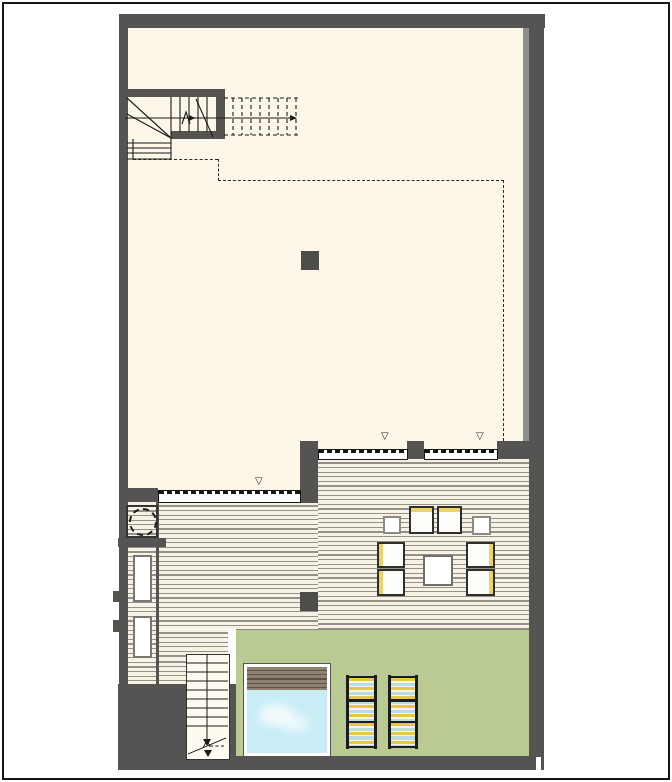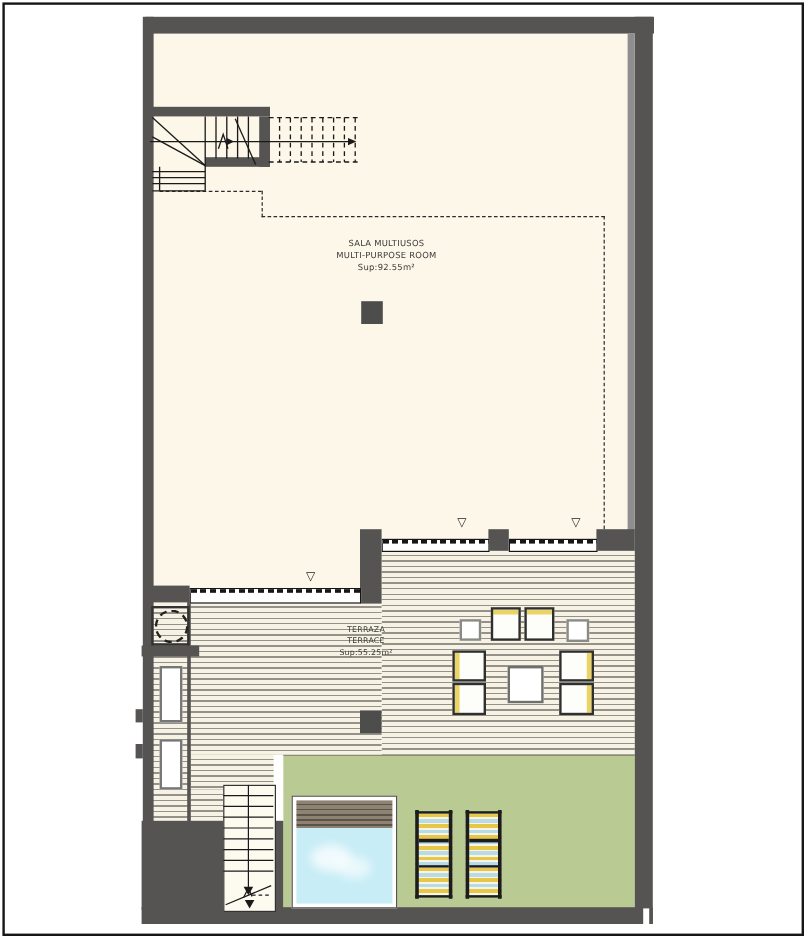--- a/index.html
+++ b/index.html
@@ -165,23 +165,13 @@
     <div class="xbar" style="top:31%;"></div>
     <div class="xbar" style="top:63%;"></div>
   </div>
   <div class="abs lounger" style="left:388px;top:676px;width:30px;height:72px;box-sizing:border-box;">
     <div class="rail" style="left:0;"></div>
     <div class="rail" style="right:0;"></div>
     <div class="xbar" style="top:31%;"></div>
     <div class="xbar" style="top:63%;"></div>
   </div>
 
-  <div class="abs label" style="left:252px;top:198px;width:140px;font-size:7px;">
-    <div>SALA MULTIUSOS</div>
-    <div>MULTI-PURPOSE ROOM</div>
-    <div>Sup:92.55m²</div>
-  </div>
-  <div class="abs label" style="left:240px;top:521px;width:130px;font-size:6.5px;">
-    <div>TERRAZA</div>
-    <div>TERRACE</div>
-    <div>Sup:55.25m²</div>
-  </div>
 </div>
 
 </body></html>

